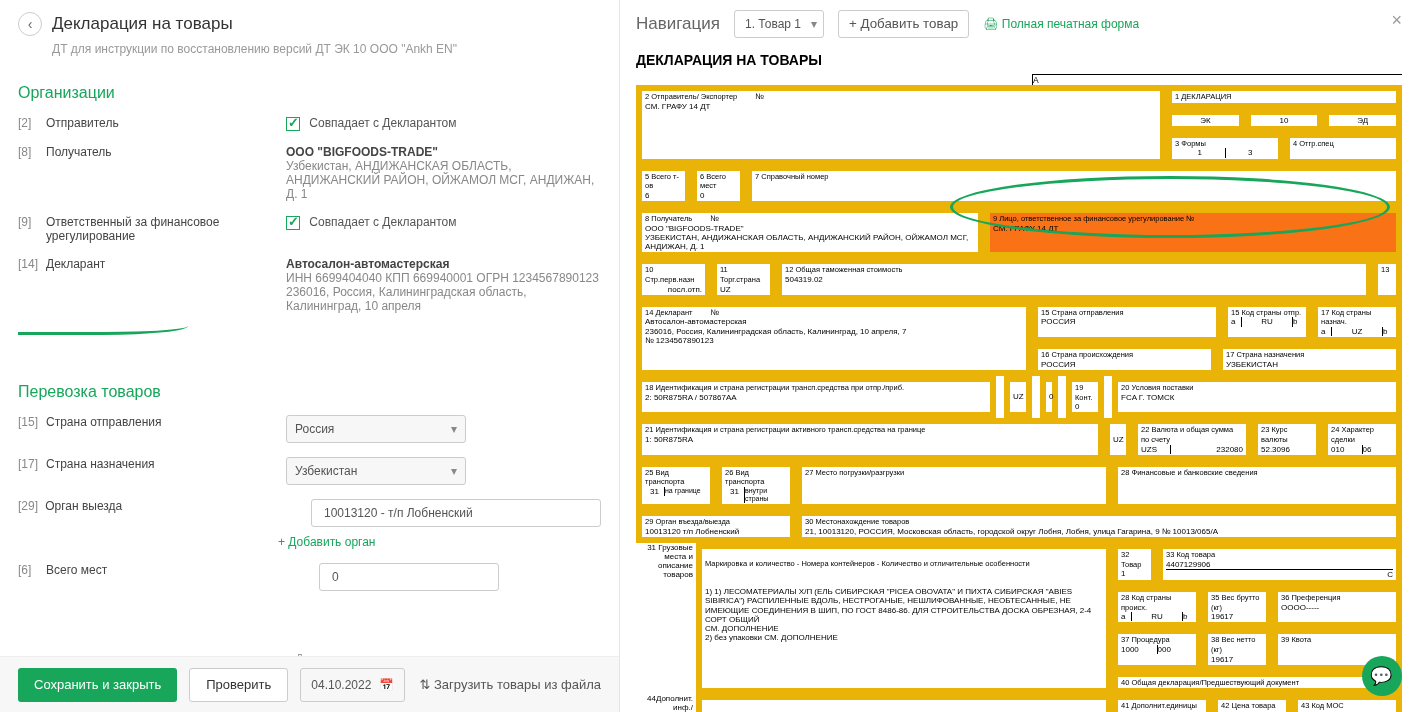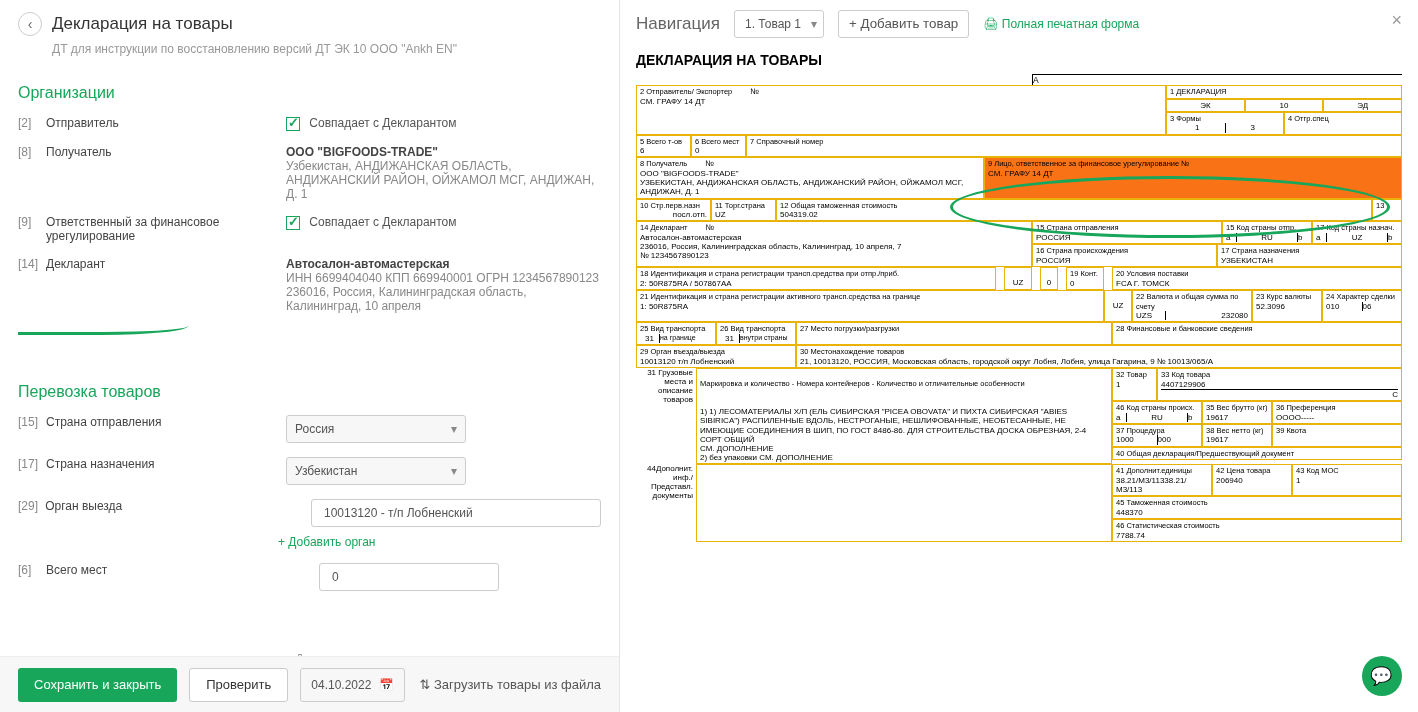--- a/index.html
+++ b/index.html
@@ -51,21 +51,21 @@
   .nav-title { font-size: 17px; color: #666; }
   .dropdown { border: 1px solid #ccc; height: 28px; border-radius: 3px; padding: 0 22px 0 10px; line-height: 26px; position: relative; color: #555; }
   .dropdown::after { content: "▾"; position: absolute; right: 6px; color: #888; }
   .btn-add { border: 1px solid #ccc; height: 28px; border-radius: 3px; padding: 0 10px; line-height: 26px; color: #555; background: #fff; cursor: pointer; }
   .print-link { color: #17a65a; }
   .close-x { position: absolute; right: 16px; top: 10px; color: #999; font-size: 18px; cursor: pointer; }
 
   
   .doc { font-size: 8.5px; color: #000; margin-top: 6px; }
   .doc-title { font-size: 14px; font-weight: 700; margin: 0 0 6px 0; }
-  .cell { border: 1px solid #eab308; padding: 1px 3px; font-size: 8px; line-height: 1.15; }
+  .cell { border: 6px solid #eab308; padding: 1px 3px; font-size: 8px; line-height: 1.15; }
   .lbl { font-size: 7.5px; }
   .row31 { display: flex; }
   .col31-left { width: 60px; font-size: 8px; padding-right: 3px; text-align: right; }
 
   
   .annot-ellipse { position: absolute; left: 330px; top: 176px; width: 440px; height: 62px; border: 3px solid #17a65a; border-radius: 50%; pointer-events: none; }
 
   .chat-fab { position: fixed; right: 16px; bottom: 16px; width: 40px; height: 40px; background: #17a65a; border-radius: 50%; display: flex; align-items: center; justify-content: center; color: #fff; font-size: 18px; cursor: pointer; }
 </style>
 </head>
@@ -295,21 +295,21 @@
           <span>1) 1) ЛЕСОМАТЕРИАЛЫ Х/П (ЕЛЬ СИБИРСКАЯ "PICEA OBOVATA" И ПИХТА СИБИРСКАЯ "ABIES SIBIRICA") РАСПИЛЕННЫЕ ВДОЛЬ, НЕСТРОГАНЫЕ, НЕШЛИФОВАННЫЕ, НЕОБТЕСАННЫЕ, НЕ ИМЕЮЩИЕ СОЕДИНЕНИЯ В ШИП, ПО ГОСТ 8486-86. ДЛЯ СТРОИТЕЛЬСТВА ДОСКА ОБРЕЗНАЯ, 2-4 СОРТ ОБЩИЙ
 СМ. ДОПОЛНЕНИЕ
 2) без упаковки СМ. ДОПОЛНЕНИЕ</span>
         </div>
         <div style="width:290px;display:flex;flex-direction:column;">
           <div style="display:flex;">
             <div class="cell" style="width:45px;"><span class="lbl">32 Товар</span><br><span>1</span></div>
             <div class="cell" style="flex:1;"><span class="lbl">33 Код товара</span><br><span>4407129906</span><div style="border-top:1px solid #000;text-align:right;">С</div></div>
           </div>
           <div style="display:flex;">
-            <div class="cell" style="width:90px;"><span class="lbl">46 Код страны происх.</span><div style="display:flex;">
+            <div class="cell" style="width:90px;"><span class="lbl">28 Код страны происх.</span><div style="display:flex;">
                   <div style="flex:0 0 10px;">a</div>
                   <div style="flex:1;border-left:1px solid #000;border-right:1px solid #000;text-align:center;">RU</div>
                   <div style="flex:0 0 10px;">b</div>
                 </div></div>
             <div class="cell" style="width:70px;"><span class="lbl">35 Вес брутто (кг)</span><br><span>19617</span></div>
             <div class="cell" style="flex:1;"><span class="lbl">36 Преференция</span><br><span>ОООО-----</span></div>
           </div>
           <div style="display:flex;">
             <div class="cell" style="width:90px;"><span class="lbl">37 Процедура</span><div style="display:flex;">
                   <div style="flex:1;border-right:1px solid #000;">1000</div>

